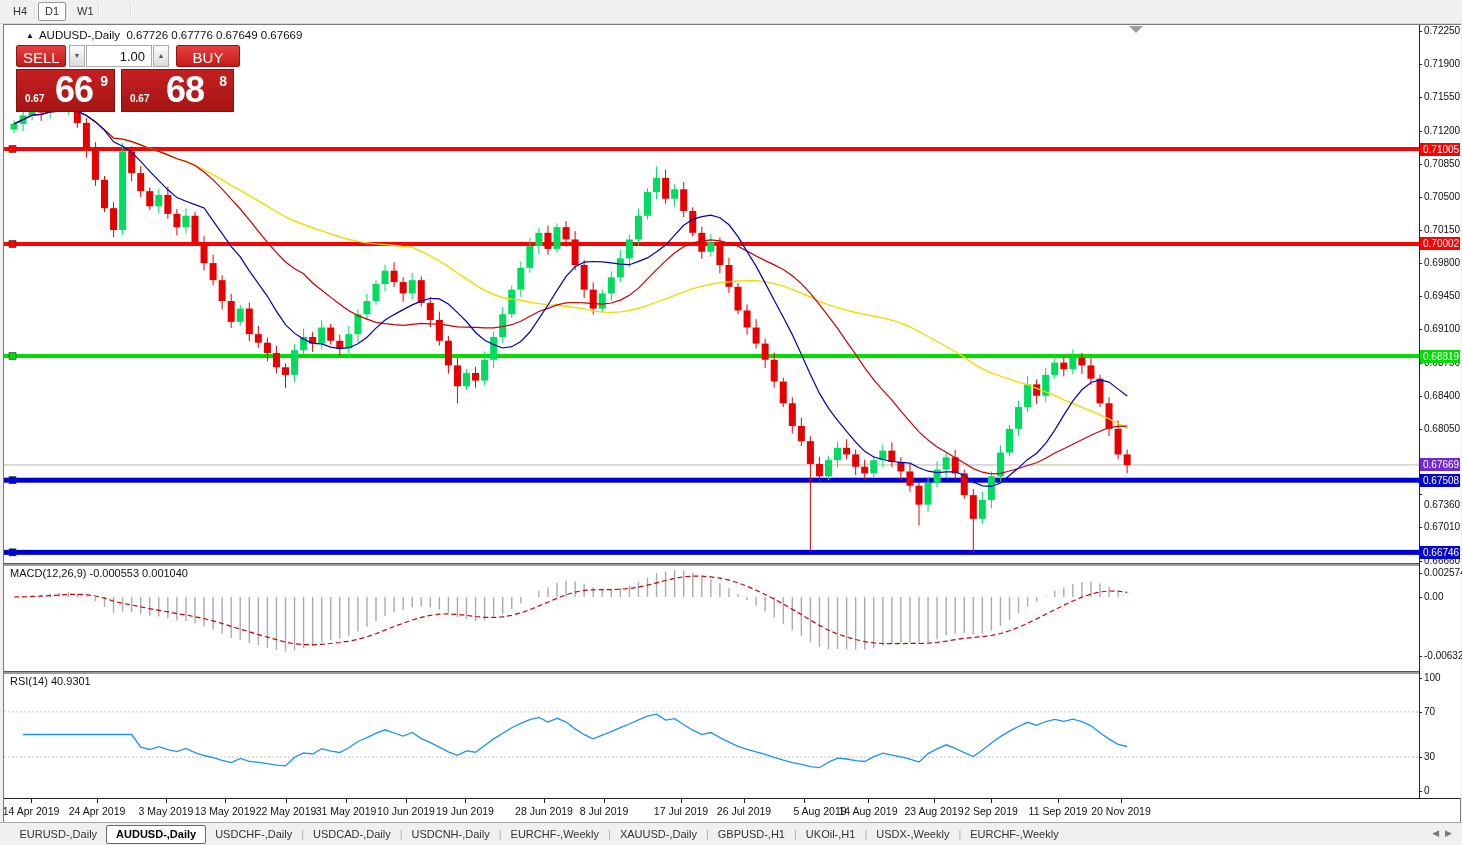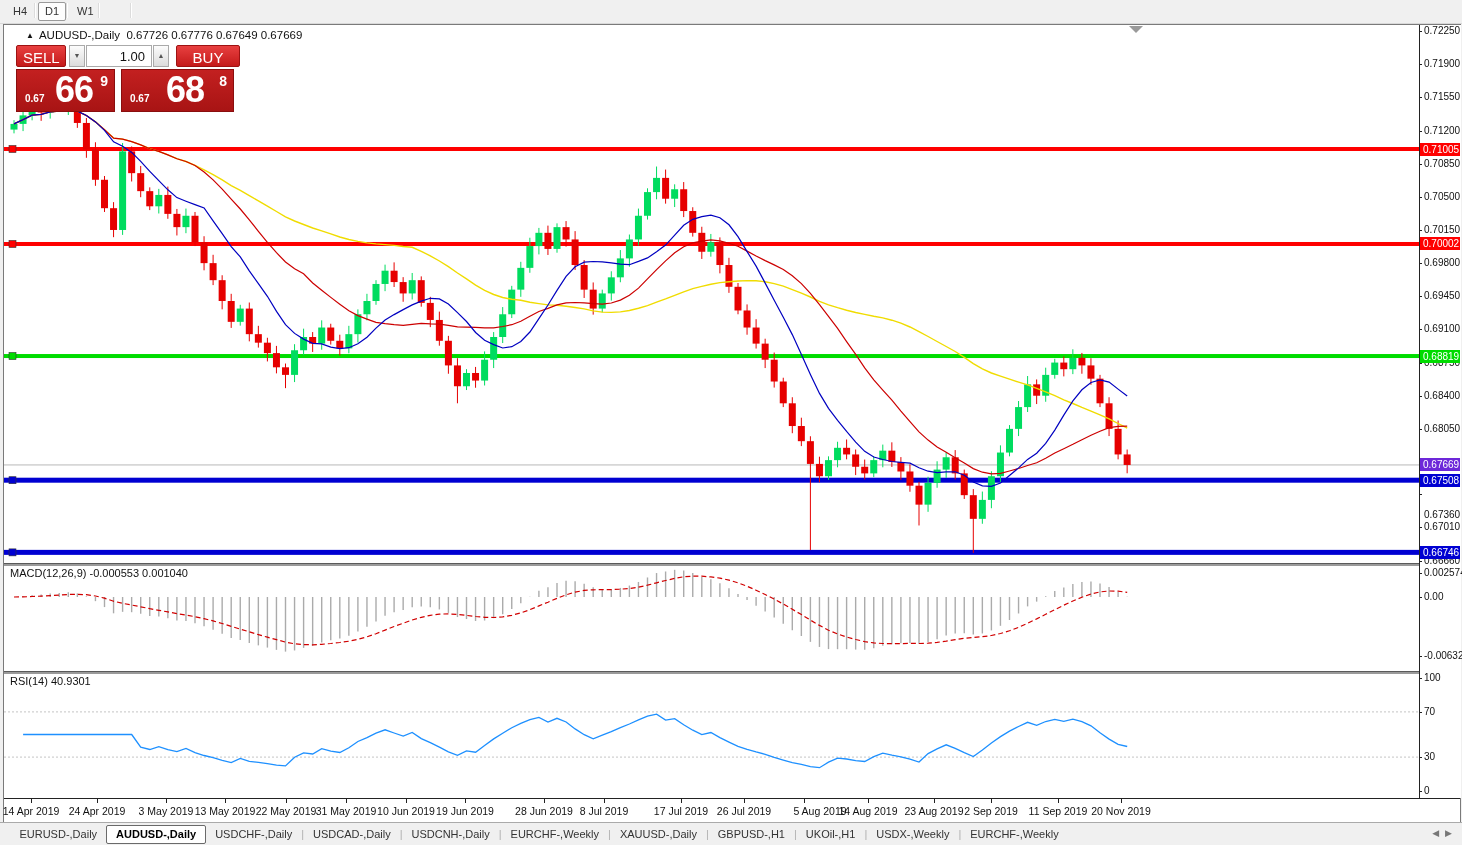--- a/index.html
+++ b/index.html
@@ -574,21 +574,21 @@
     <div class="axis-label" style="top: 265.274px;">0.69450</div>
     <div class="axis-tick" style="top: 271.274px;"></div>
     <div class="axis-label" style="top: 298.423px;">0.69100</div>
     <div class="axis-tick" style="top: 304.423px;"></div>
     <div class="axis-label" style="top: 331.571px;">0.68750</div>
     <div class="axis-tick" style="top: 337.571px;"></div>
     <div class="axis-label" style="top: 364.72px;">0.68400</div>
     <div class="axis-tick" style="top: 370.72px;"></div>
     <div class="axis-label" style="top: 397.868px;">0.68050</div>
     <div class="axis-tick" style="top: 403.868px;"></div>
-    <div class="axis-label" style="top: 484px;">0.67360</div>
+    <div class="axis-label" style="top: 474px;">0.67360</div>
     <div class="axis-tick" style="top: 469.218px;"></div>
     <div class="axis-label" style="top: 496.366px;">0.67010</div>
     <div class="axis-tick" style="top: 502.366px;"></div>
     <div class="axis-label" style="top: 529.515px;">0.66660</div>
     <div class="axis-tick" style="top: 535.515px;"></div>
     <div class="axis-label" style="top: 541.995px;">0.002574</div>
     <div class="axis-tick" style="top: 547.995px;"></div>
     <div class="axis-label" style="top: 566px;">0.00</div>
     <div class="axis-tick" style="top: 572px;"></div>
     <div class="axis-label" style="top: 624.996px;">-0.006326</div>

